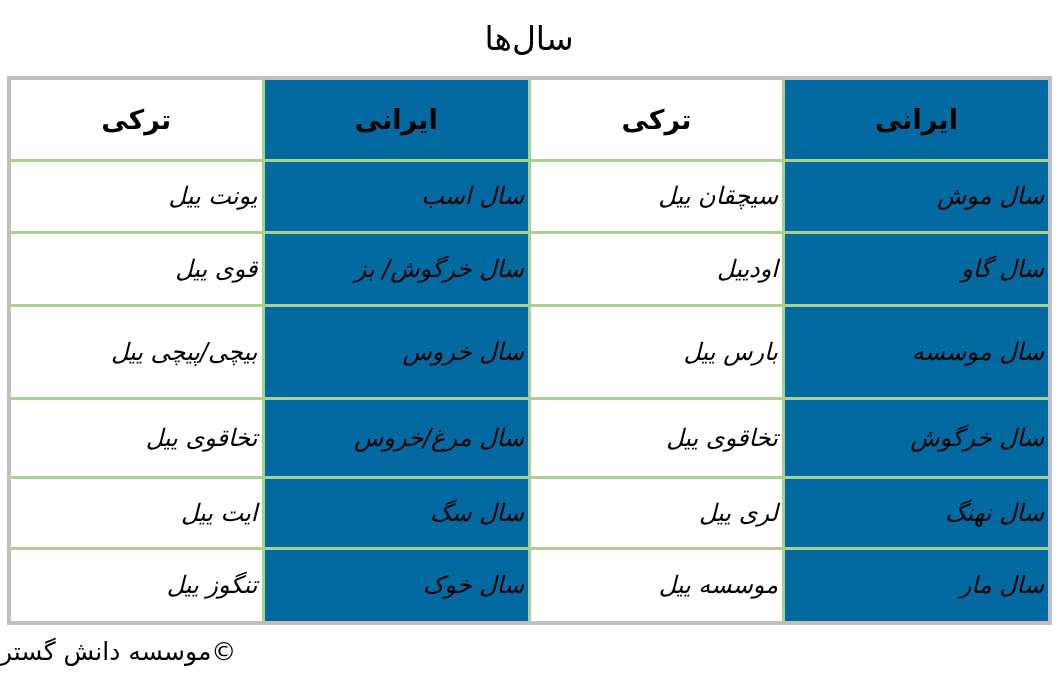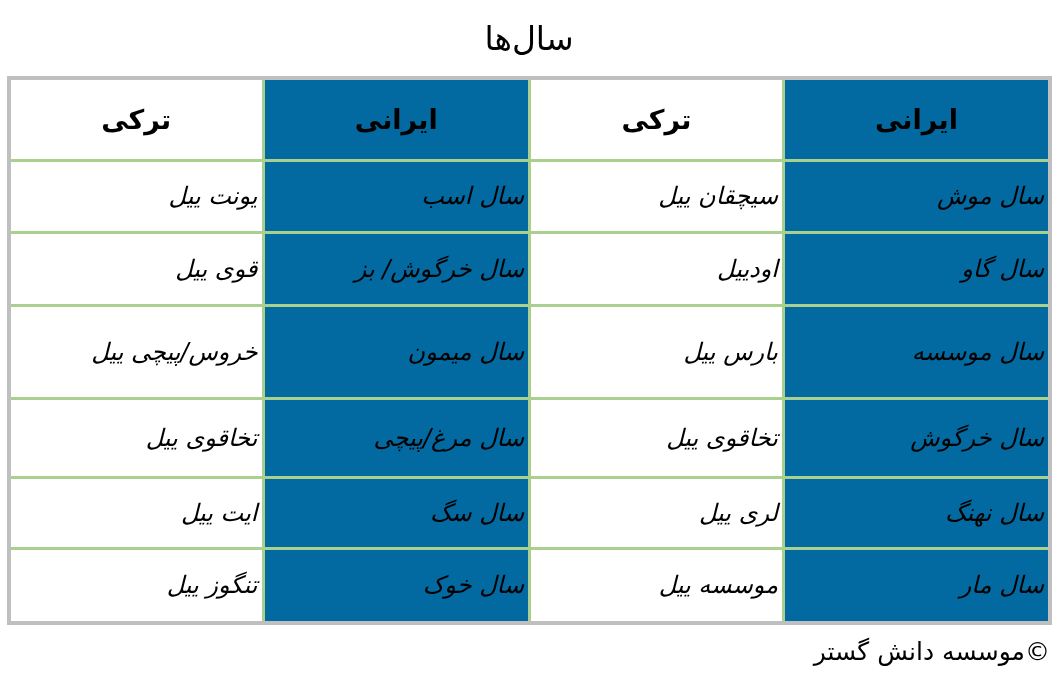--- a/index.html
+++ b/index.html
@@ -39,21 +39,21 @@
   .cell-white { background: #ffffff; }
   thead tr { height: 82px; }
   tbody tr:nth-child(1) { height: 72px; }
   tbody tr:nth-child(2) { height: 73px; }
   tbody tr:nth-child(3) { height: 93px; }
   tbody tr:nth-child(4) { height: 79px; }
   tbody tr:nth-child(5) { height: 71px; }
   tbody tr:nth-child(6) { height: 75px; }
   .footer-credit {
     margin: 12px 8px 0 0;
-    text-align: right;
+    text-align: left;
     font-size: 25px;
     color: #000000;
   }
 </style>
 </head>
 <body>
 
 <div class="page-title">سال‌ها</div>
 
 <table class="years-table">
@@ -80,27 +80,27 @@
     </tr>
     <tr>
       <td class="cell-green">سال گاو</td>
       <td class="cell-white">اودییل</td>
       <td class="cell-green">سال خرگوش/ بز</td>
       <td class="cell-white">قوی ییل</td>
     </tr>
     <tr>
       <td class="cell-green">سال موسسه</td>
       <td class="cell-white">بارس ییل</td>
-      <td class="cell-green">سال میمون</td>
-      <td class="cell-white">خروس/پیچی ییل</td>
+      <td class="cell-green">سال خروس</td>
+      <td class="cell-white">بیچی/پیچی ییل</td>
     </tr>
     <tr>
       <td class="cell-green">سال خرگوش</td>
       <td class="cell-white">تخاقوی ییل</td>
-      <td class="cell-green">سال مرغ/پیچی</td>
+      <td class="cell-green">سال مرغ/خروس</td>
       <td class="cell-white">تخاقوی ییل</td>
     </tr>
     <tr>
       <td class="cell-green">سال نهنگ</td>
       <td class="cell-white">لری ییل</td>
       <td class="cell-green">سال سگ</td>
       <td class="cell-white">ایت ییل</td>
     </tr>
     <tr>
       <td class="cell-green">سال مار</td>

